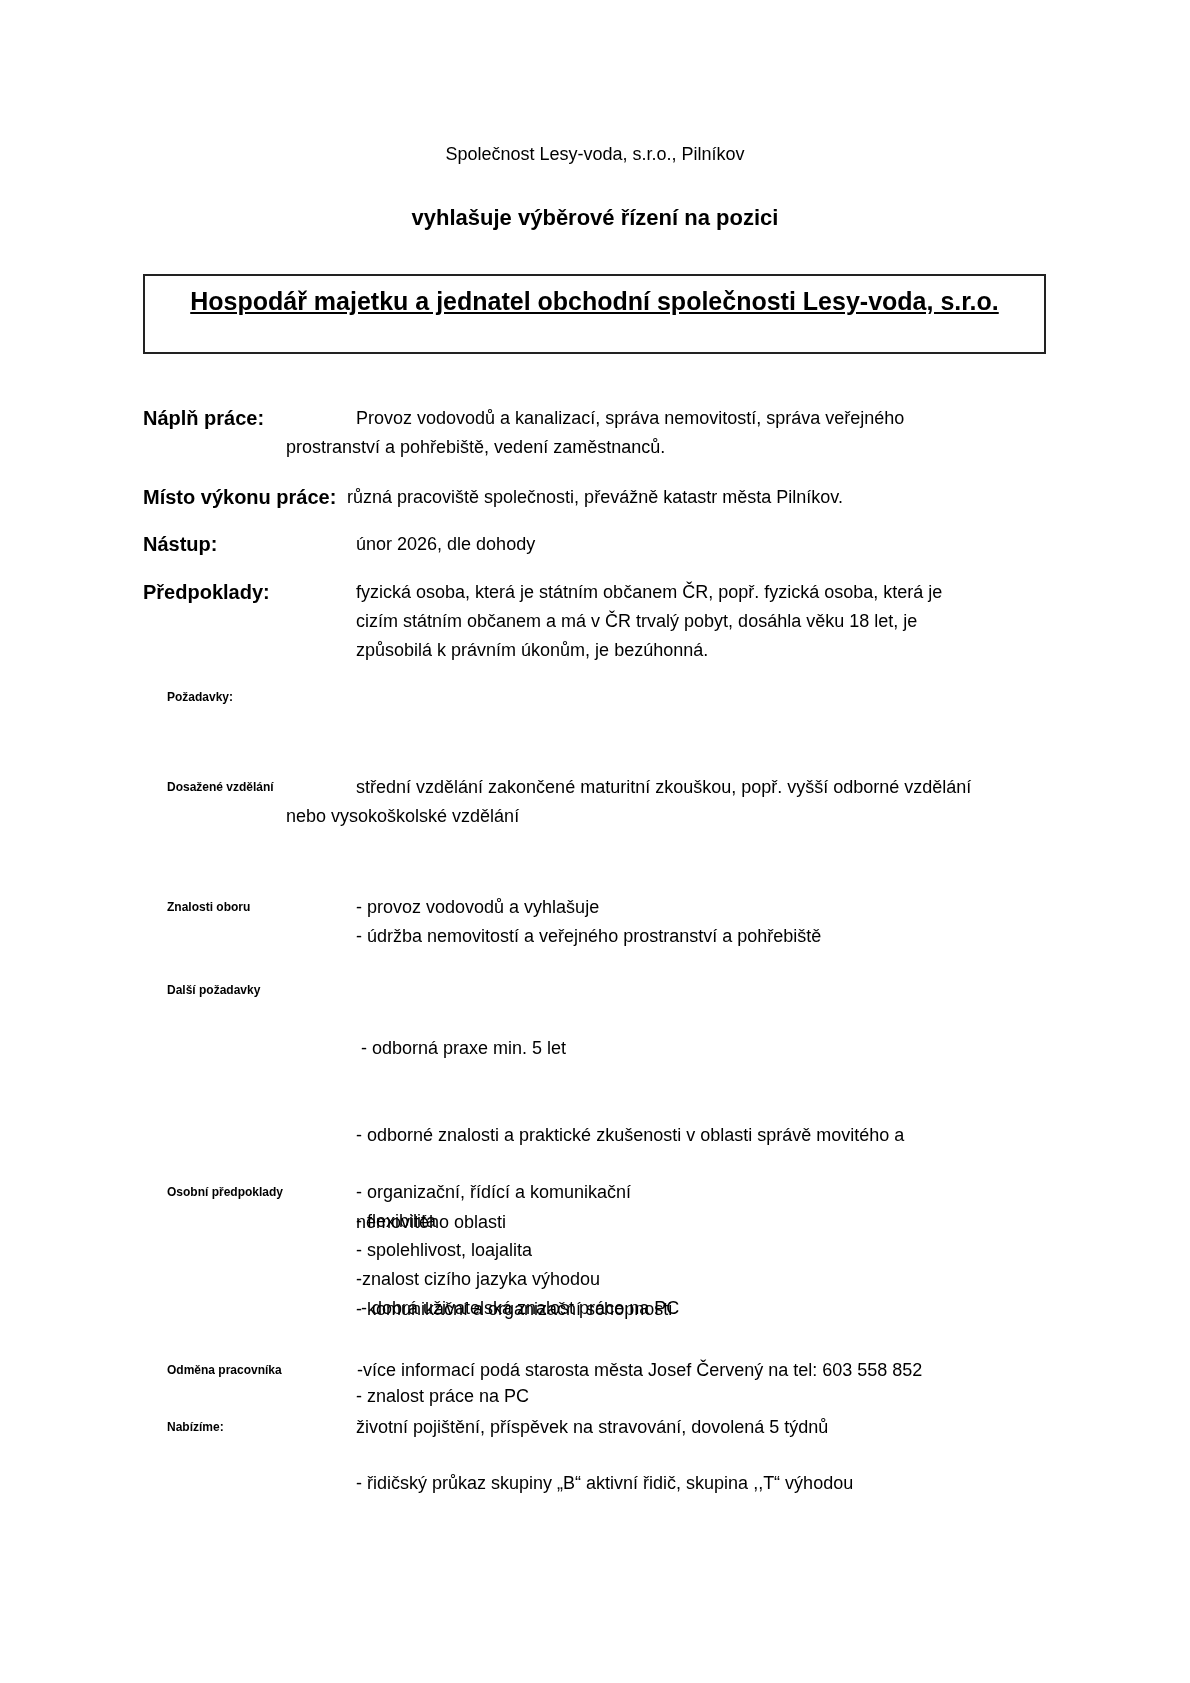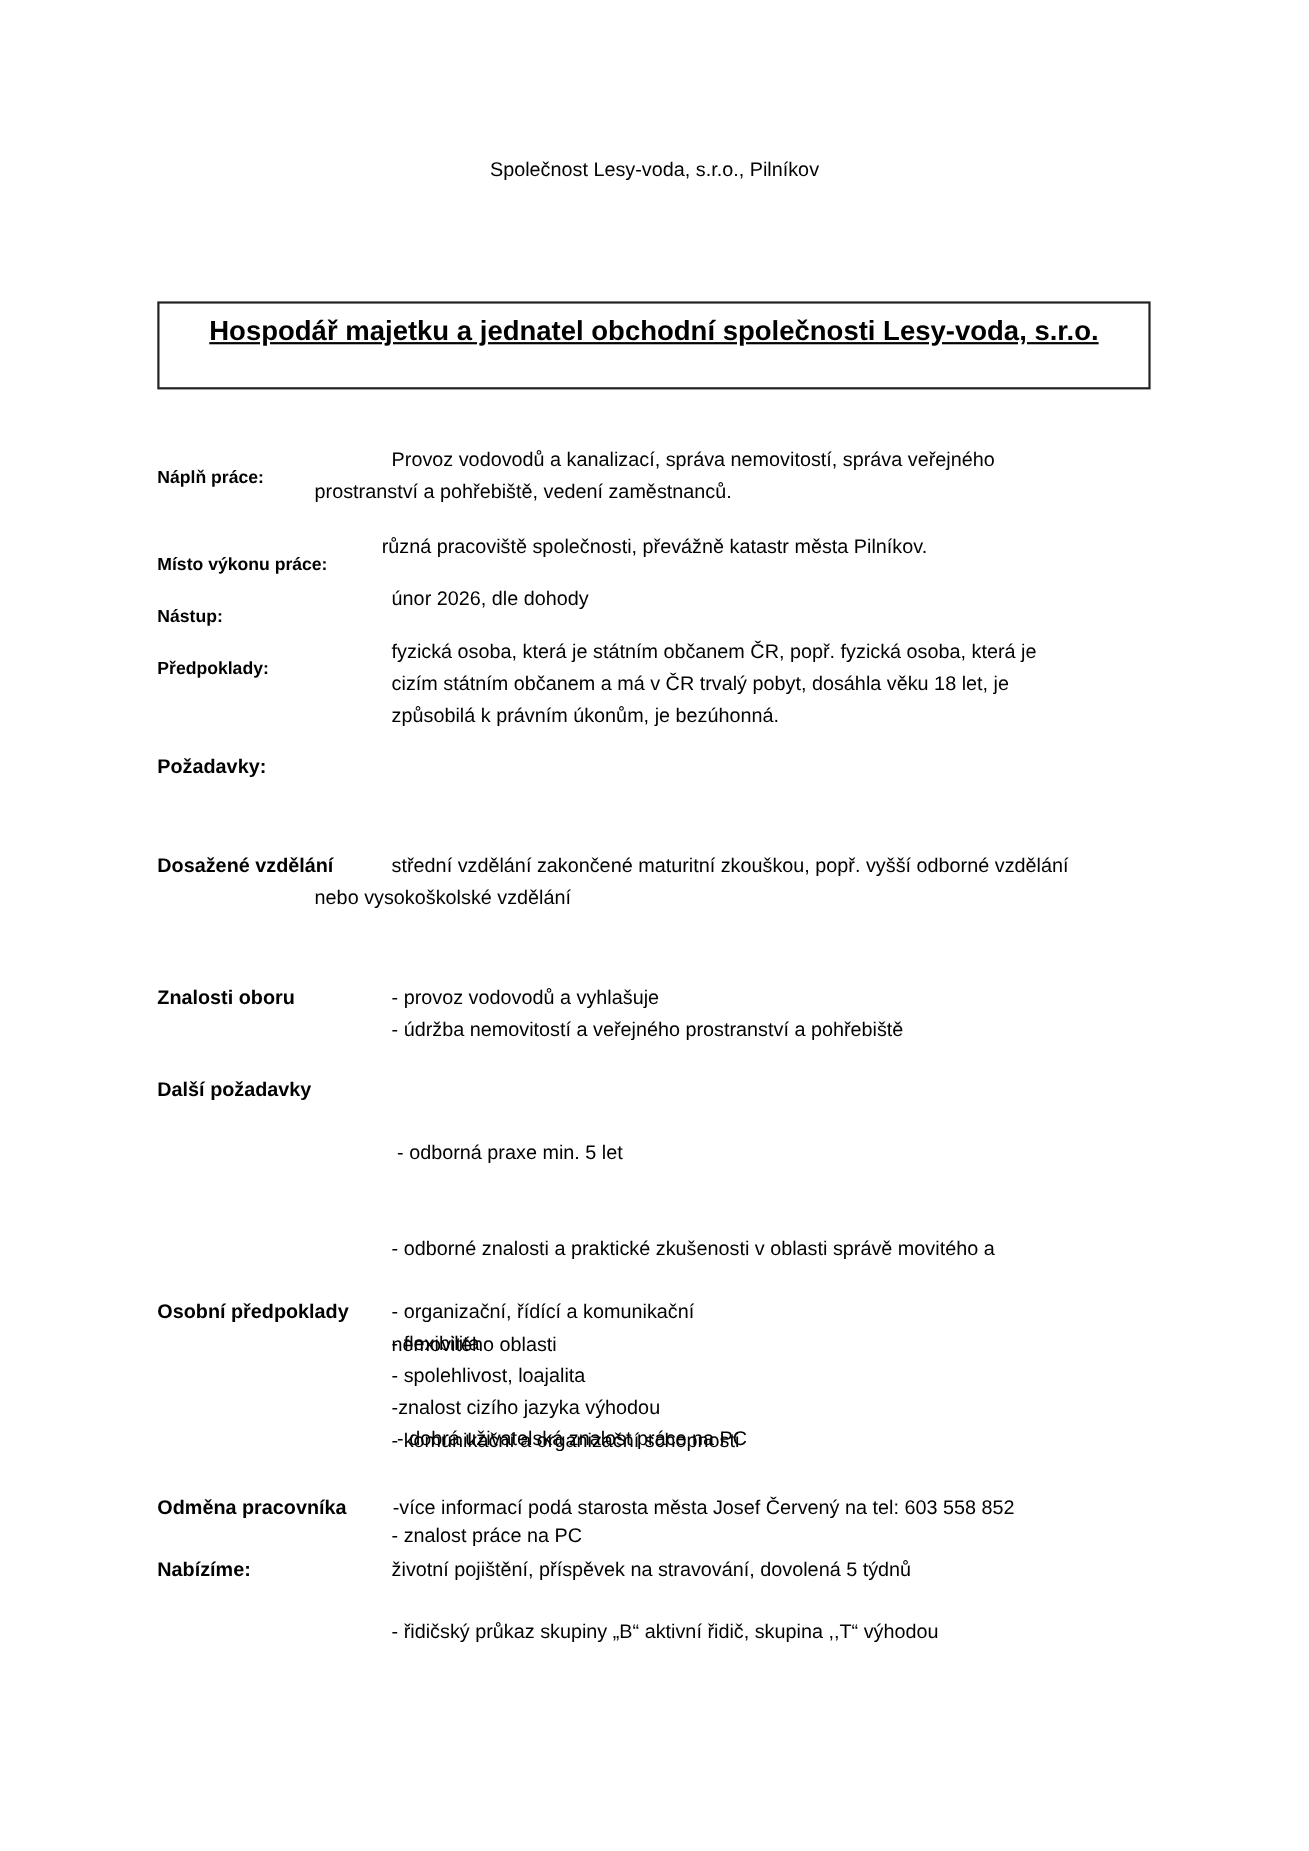--- a/index.html
+++ b/index.html
@@ -62,22 +62,22 @@
       font-size: 18px;
       line-height: 29px;
     }
     .label {
       position: absolute;
       left: 0;
       top: 0;
       font-weight: bold;
       white-space: nowrap;
     }
-    .label.big { font-size: 16px; margin-top: 16px; }
-    .label.small { font-size: 18px; }
+    .label.big { font-size: 20px; }
+    .label.small { font-size: 12px; margin-left: 24px; }
     .value {
       position: absolute;
       left: 213px;
       top: 0;
       width: 700px;
     }
     .value p {
       margin: 0;
       white-space: nowrap;
     }
@@ -99,20 +99,21 @@
     }
     .bottom-para p { margin: 0; white-space: nowrap; }
   </style>
 </head>
 <body>
 
 <div class="page">
 
   <div class="company-line">Společnost Lesy-voda, s.r.o., Pilníkov</div>
 
+  <div class="announce-line">vyhlašuje výběrové řízení na pozici</div>
 
   <div class="title-box">
     <span class="title-text">Hospodář majetku a jednatel obchodní společnosti Lesy-voda, s.r.o.</span>
   </div>
 
   <div class="row" style="top:404px; height:60px;">
     <span class="label big">Náplň práce:</span>
     <span class="value" style="top:0;">
       <p>Provoz vodovodů a kanalizací, správa nemovitostí, správa veřejného</p>
     </span>

